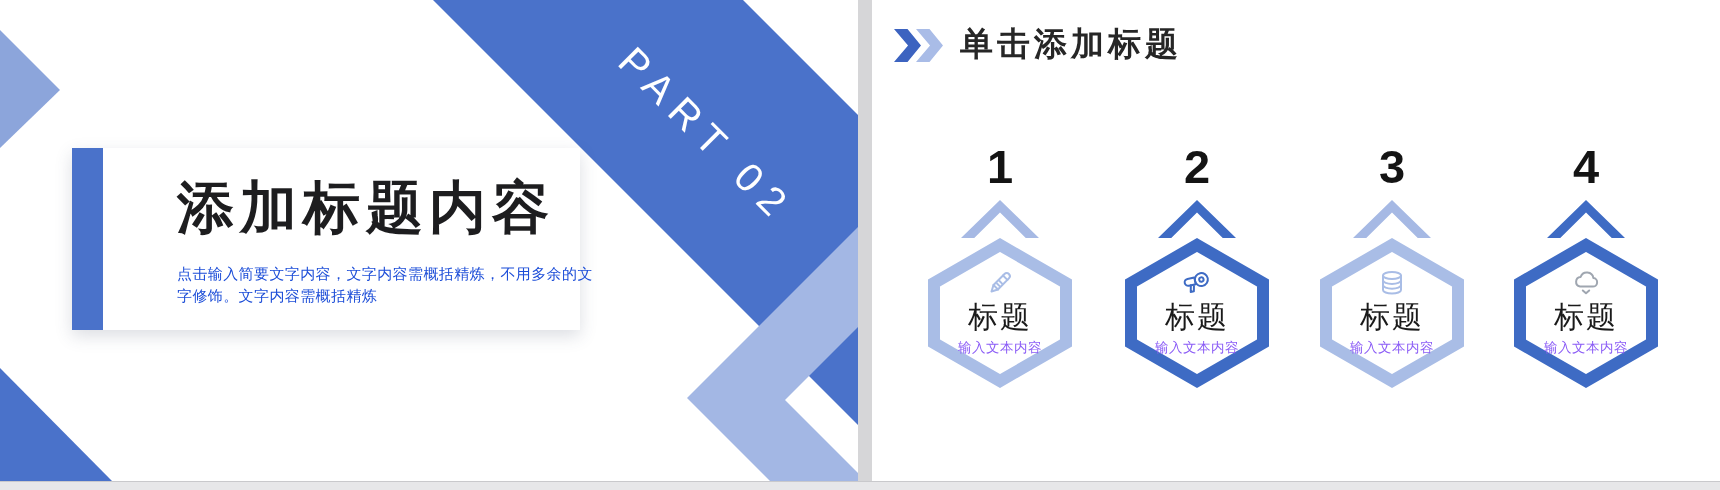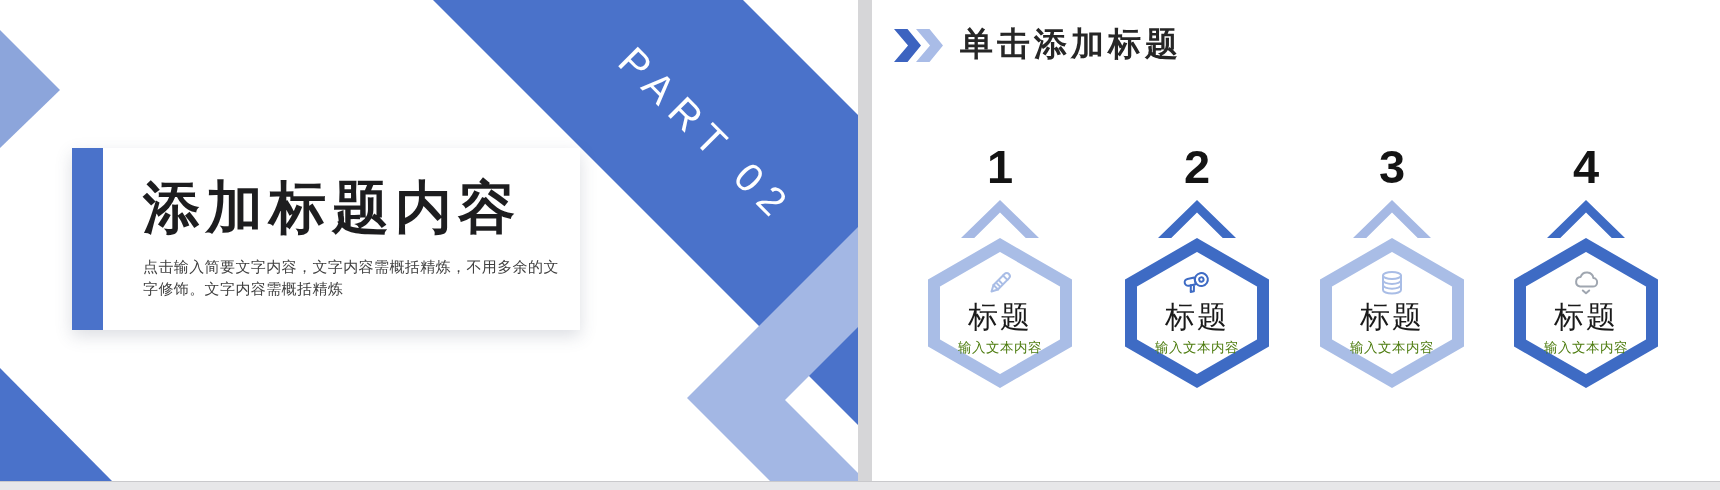--- a/index.html
+++ b/index.html
@@ -16,24 +16,24 @@
                   background:#e7e7e9; border-top:1px solid #c9c9cc; }
 
   
   .deco { position:absolute; left:0; top:0; width:858px; height:481px; display:block; }
   .part-text { font-family:"Liberation Sans", sans-serif; font-weight:500; }
 
   .cover-card { position:absolute; left:72px; top:148px; width:508px; height:182px;
                 background:#ffffff; box-shadow:0 6px 16px rgba(60,70,100,0.18);
                 display:flex; }
   .card-bar { width:31px; height:100%; background:#4a72ca; flex:none; }
-  .card-content { padding:28px 0 0 40px; }
+  .card-content { padding:28px 0 0 74px; }
   .cover-title { font-size:57px; line-height:62px; font-weight:900; letter-spacing:6px;
                  color:#1d1d1f; white-space:nowrap; }
-  .cover-body { margin-top:18px; font-size:15px; line-height:21.5px; color:#404040;
+  .cover-body { margin-top:25px; font-size:15px; line-height:21.5px; color:#1d4ed8;
                 letter-spacing:0.4px; white-space:nowrap; }
 
   
   .rs-header { position:absolute; left:0; top:0; height:80px; width:100%; }
   .hdr-chevron { position:absolute; top:29px; width:27px; height:33px;
                  clip-path:polygon(0 0, 50% 0, 100% 50%, 50% 100%, 0 100%, 52% 50%); }
   .hdr-chevron.c1 { left:22px; background:#3c63c0; }
   .hdr-chevron.c2 { left:44px; background:#a9bce7; }
   .rs-title { position:absolute; left:88px; top:24px; font-size:33px; line-height:40px;
               font-weight:900; letter-spacing:4px; color:#262626; white-space:nowrap; }
@@ -54,21 +54,21 @@
   .tone-light .hex-outline { stroke:#a9bde6; }
   .tone-dark  .hex-outline { stroke:#3e6bc4; }
 
   .hex-content { position:absolute; inset:0; }
   .hex-icon { position:absolute; left:50%; top:28px; transform:translateX(-50%);
               width:34px; height:34px; }
   .hex-icon svg { width:34px; height:34px; display:block; }
   .hex-title { position:absolute; left:0; right:0; top:62px; font-size:30px; line-height:34px;
                font-weight:500; color:#1a1a1a; letter-spacing:2px; }
   .hex-sub { position:absolute; left:0; right:0; top:101px; font-size:13.5px; line-height:17px;
-             color:#4d7c0f; letter-spacing:0.5px; }
+             color:#8b5cf6; letter-spacing:0.5px; }
 
   .icon-stroke { fill:none; stroke-width:2; stroke-linecap:round; stroke-linejoin:round; }
   .ic-lightblue { stroke:#a9bde6; }
   .ic-darkblue  { stroke:#3e6bc4; }
   .ic-gray      { stroke:#9fa6b0; }
 </style>
 </head>
 <body>
 
 <div class="stage">

